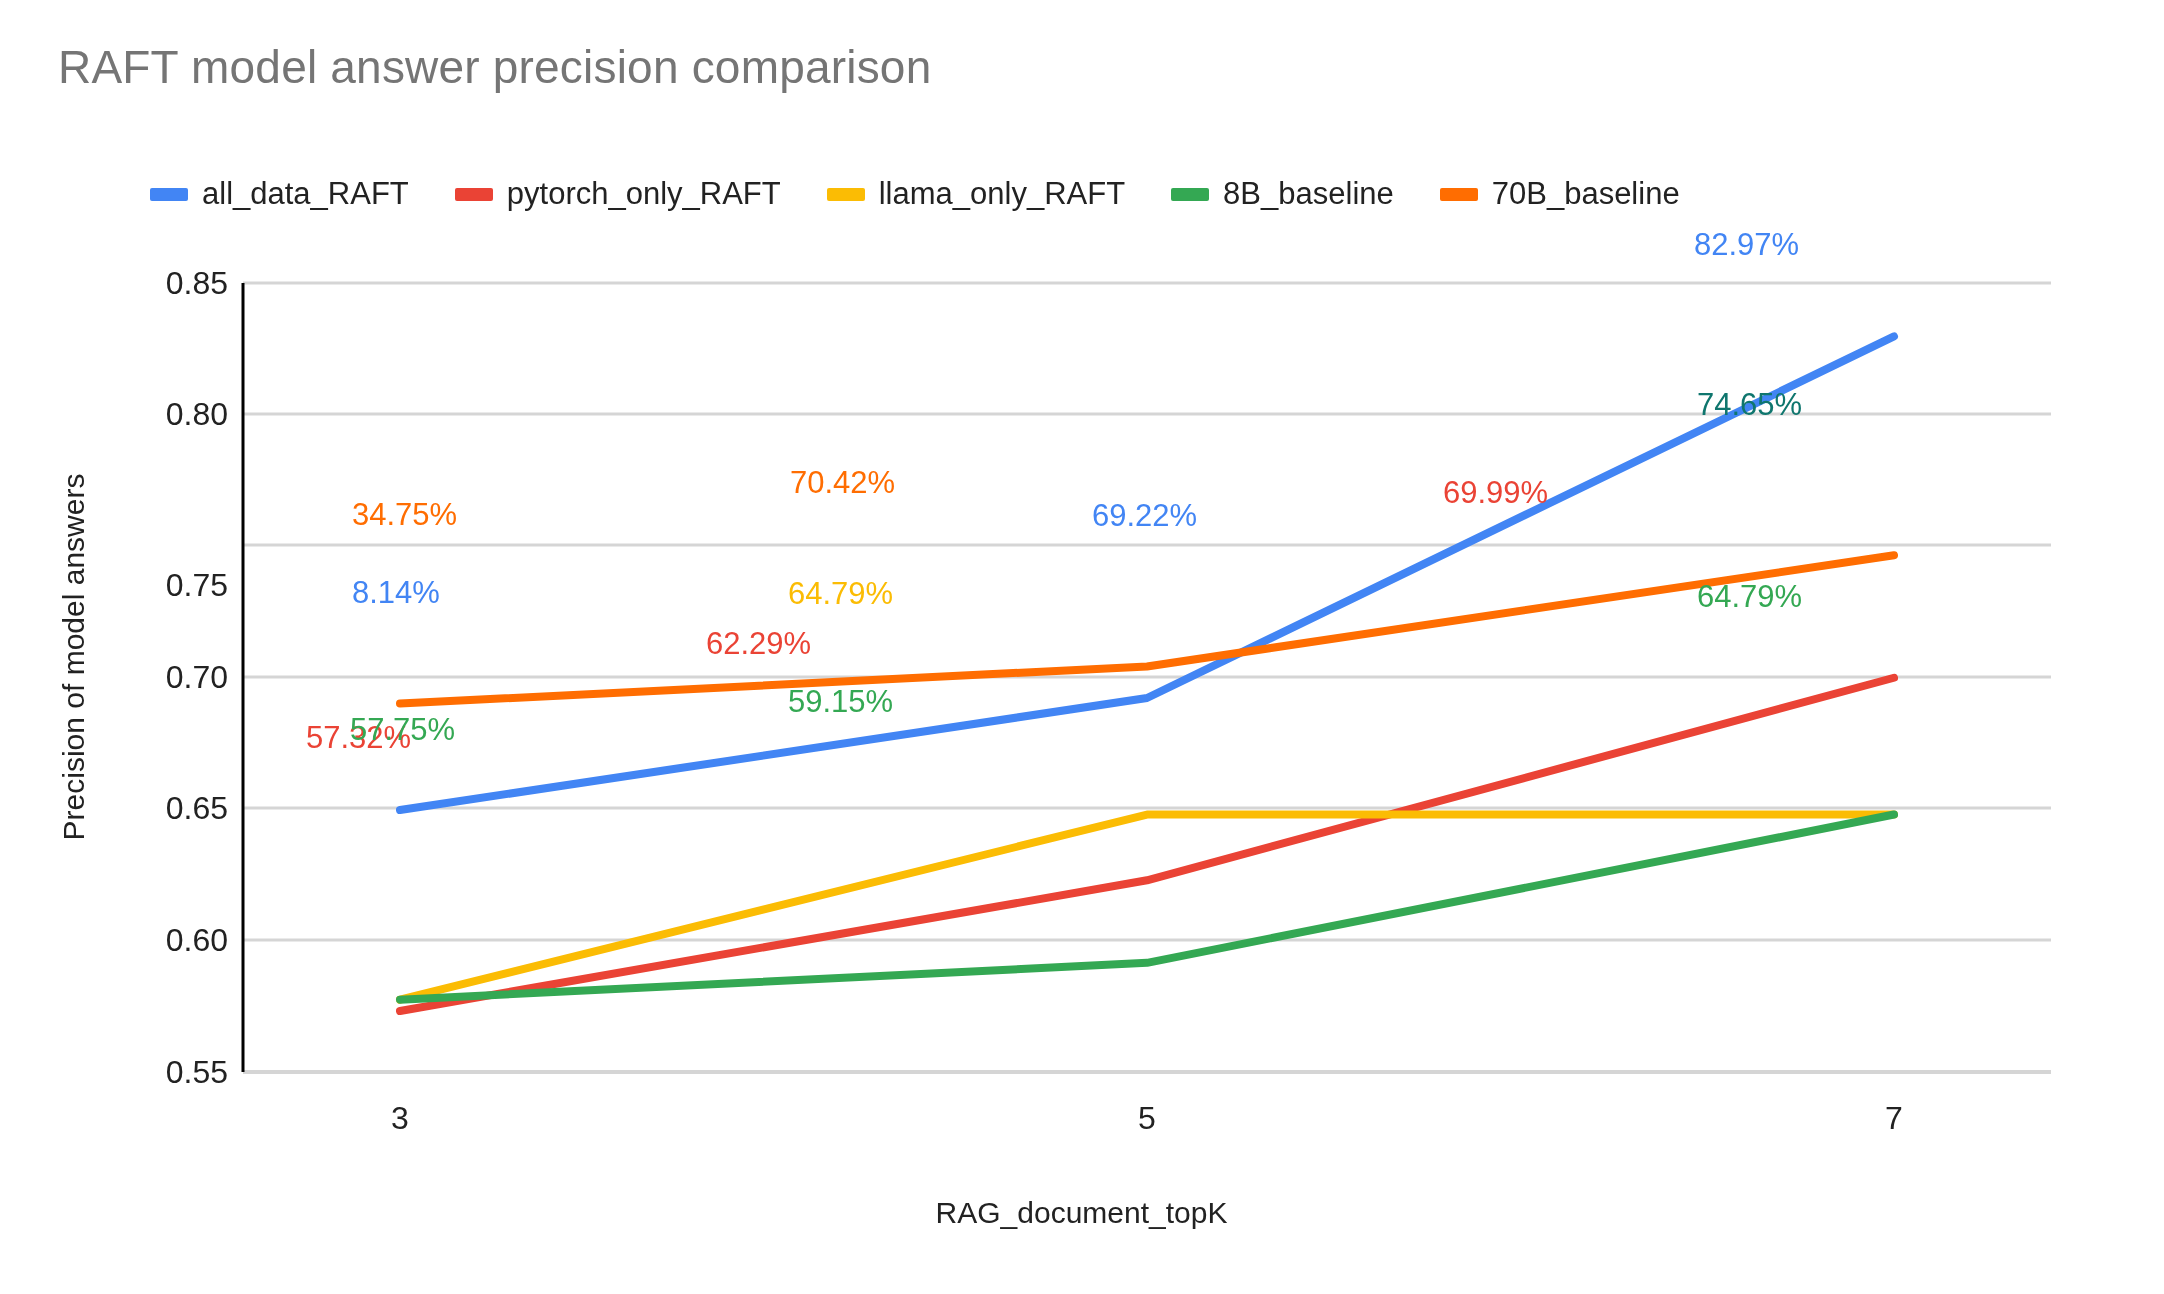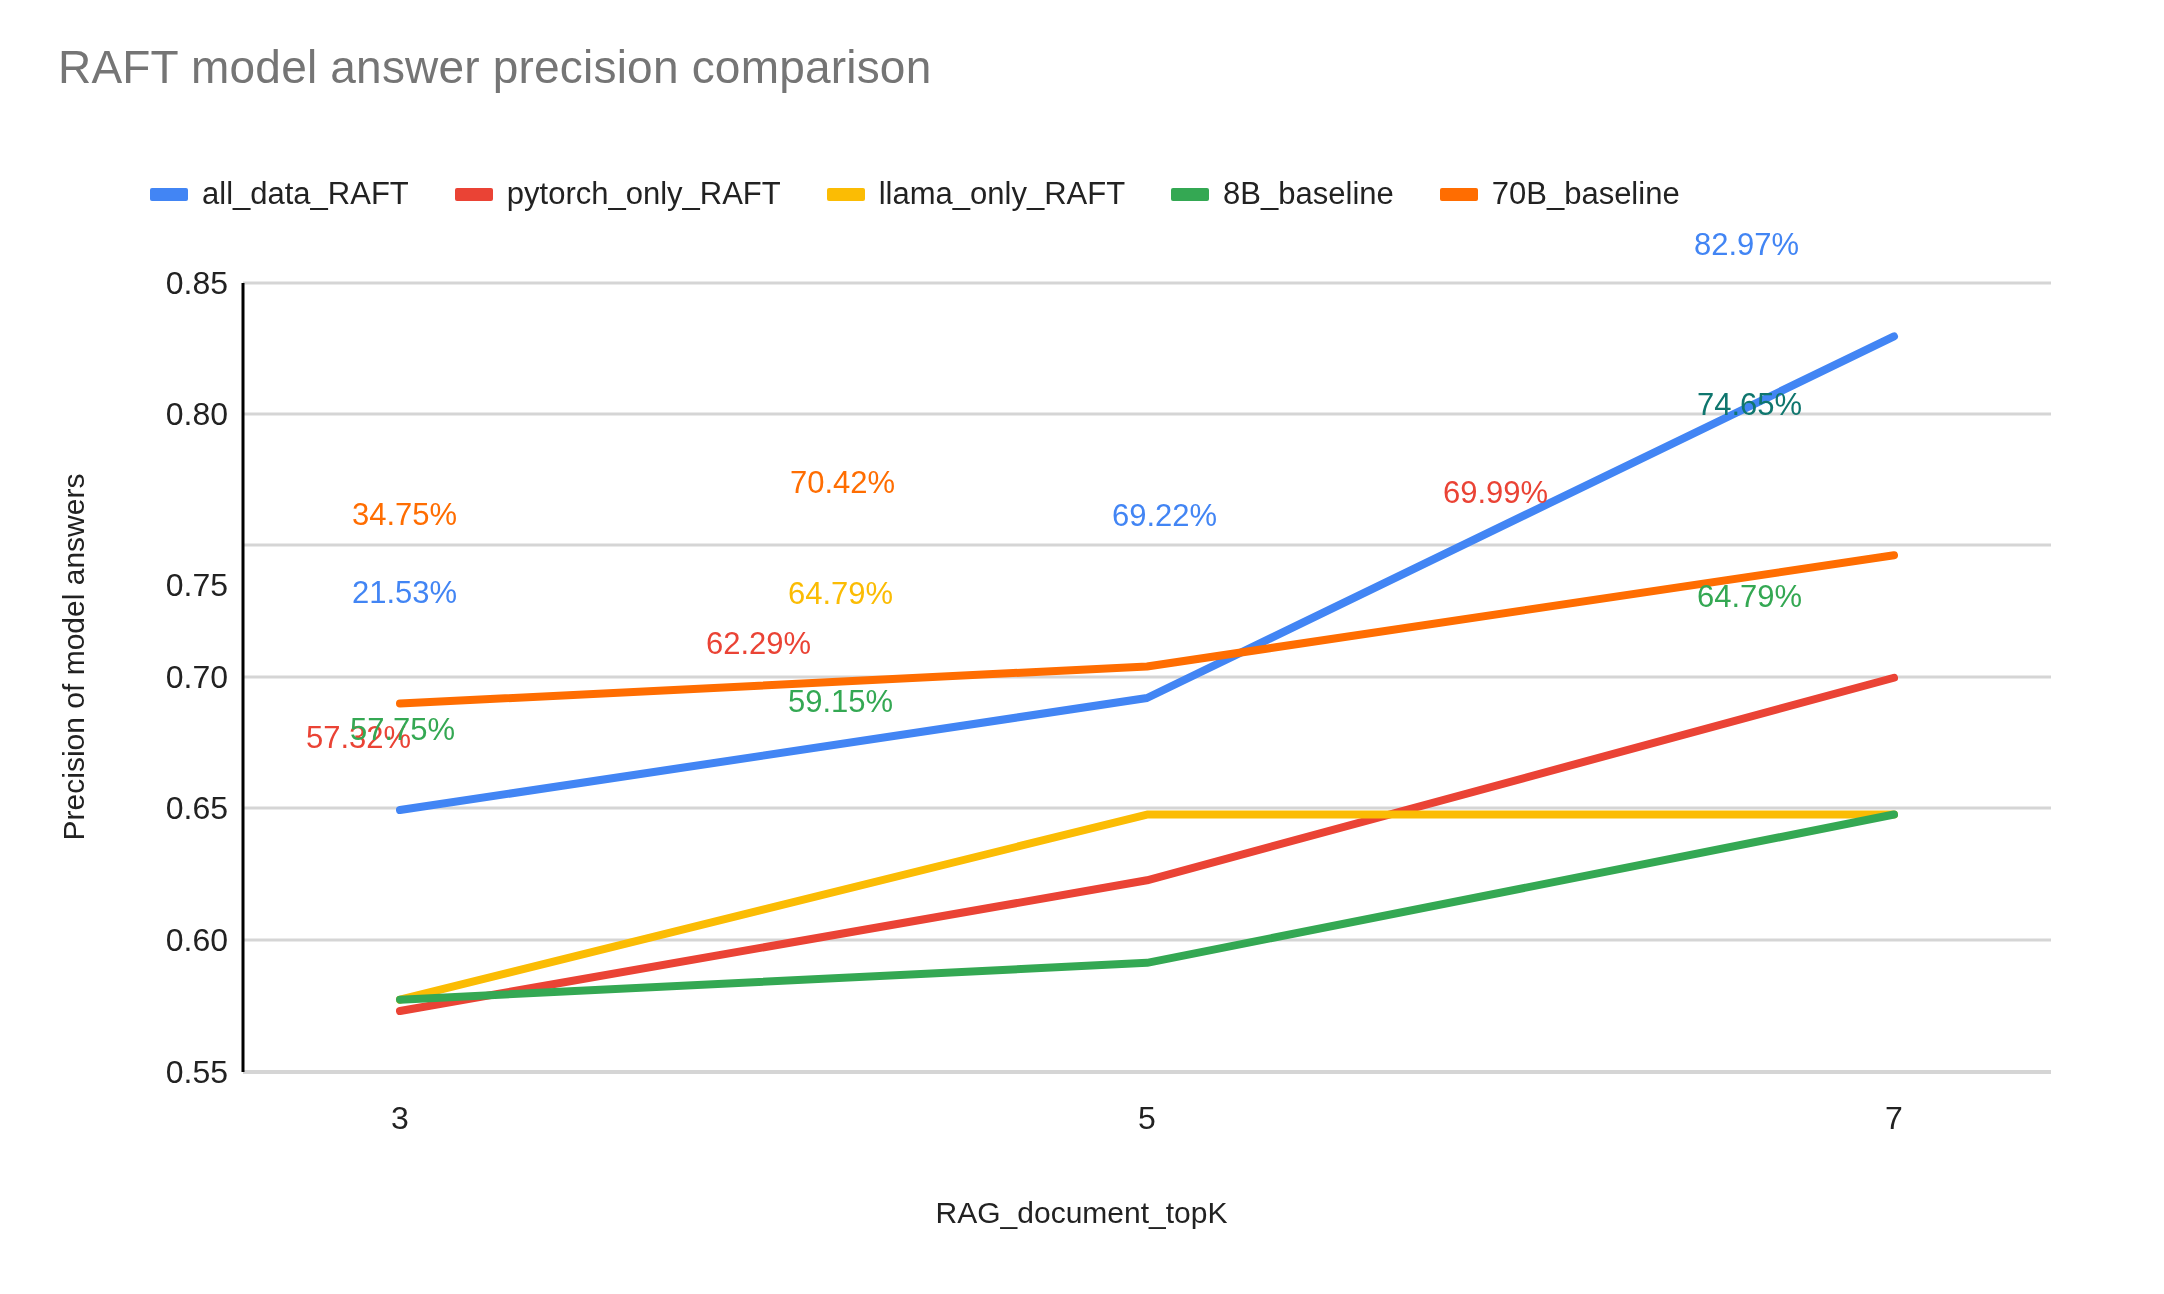--- a/index.html
+++ b/index.html
@@ -162,22 +162,22 @@
       <div class="y-tick-label" style="left: 88px; top: 808px;">0.65</div>
       <div class="y-tick-label" style="left: 88px; top: 940px;">0.60</div>
       <div class="y-tick-label" style="left: 88px; top: 1072px;">0.55</div>
     </div>
   <div id="x-ticks">
       <div class="x-tick-label" style="left: 400px; top: 1100px;">3</div>
       <div class="x-tick-label" style="left: 1147px; top: 1100px;">5</div>
       <div class="x-tick-label" style="left: 1894px; top: 1100px;">7</div>
     </div>
   <div id="data-labels">
-      <div class="point-label" style="left: 352px; top: 593px; color: rgb(66, 133, 244);">21.53%</div>
-      <div class="point-label" style="left: 1092px; top: 516px; color: rgb(66, 133, 244); margin-left: 20px;">69.22%</div>
+      <div class="point-label" style="left: 352px; top: 593px; color: rgb(66, 133, 244);">8.14%</div>
+      <div class="point-label" style="left: 1092px; top: 516px; color: rgb(66, 133, 244);">69.22%</div>
       <div class="point-label" style="left: 1694px; top: 245px; color: rgb(66, 133, 244);">82.97%</div>
       <div class="point-label" style="left: 270px; top: 738px; color: rgb(234, 67, 53); margin-left: 36px;">57.32%</div>
       <div class="point-label" style="left: 706px; top: 644px; color: rgb(234, 67, 53);">62.29%</div>
       <div class="point-label" style="left: 1443px; top: 493px; color: rgb(234, 67, 53);">69.99%</div>
       <div class="point-label" style="left: 788px; top: 594px; color: rgb(251, 188, 4);">64.79%</div>
       <div class="point-label" style="left: 350px; top: 730px; color: rgb(52, 168, 83);">57.75%</div>
       <div class="point-label" style="left: 788px; top: 702px; color: rgb(52, 168, 83);">59.15%</div>
       <div class="point-label" style="left: 1697px; top: 597px; color: rgb(52, 168, 83);">64.79%</div>
       <div class="point-label" style="left: 352px; top: 515px; color: rgb(255, 109, 1);">34.75%</div>
       <div class="point-label" style="left: 790px; top: 483px; color: rgb(255, 109, 1);">70.42%</div>

